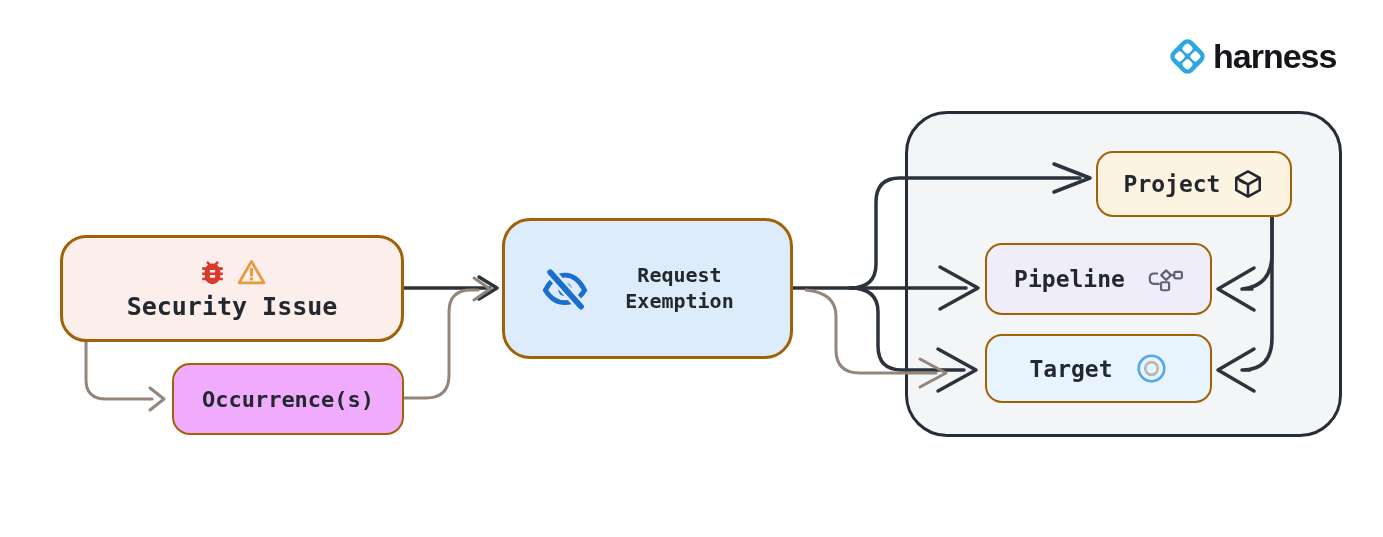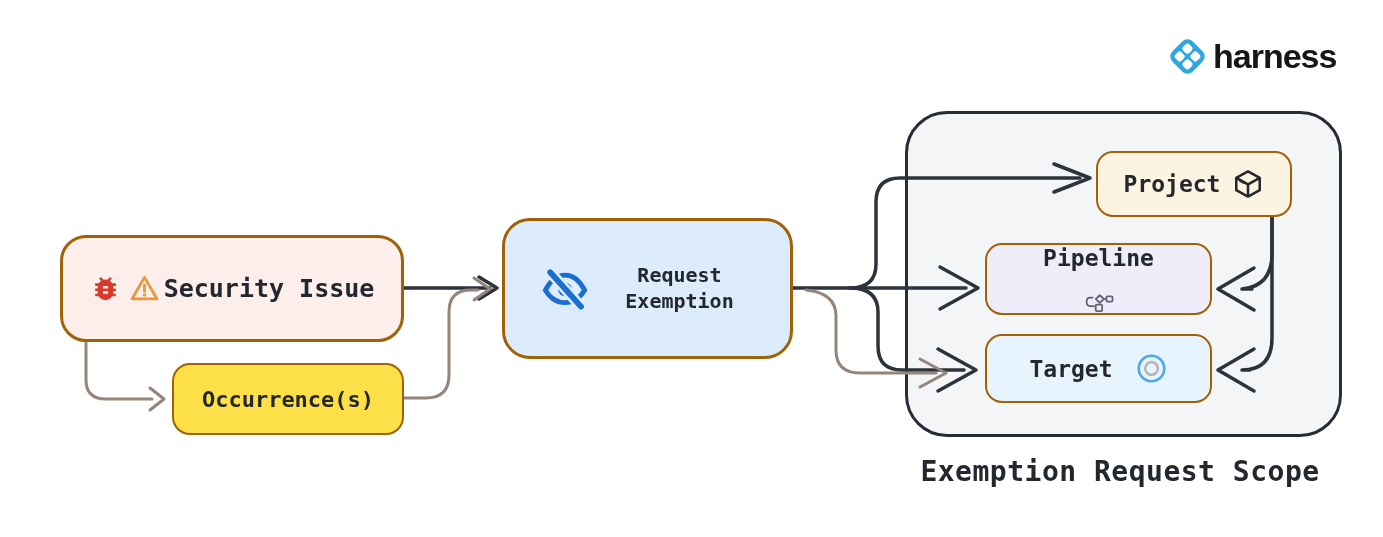--- a/index.html
+++ b/index.html
@@ -7,36 +7,36 @@
     position:relative;width:1383px;height:537px;background:#ffffff;overflow:hidden;
     font-family:"DejaVu Sans Mono", monospace;color:#23272e;margin-top:6px;
   }
   
   .node{
     position:absolute;box-sizing:border-box;border:3px solid #a16207;
     display:flex;align-items:center;justify-content:center;
     font-weight:bold;z-index:3;
   }
   .n-security{left:60px;top:229px;width:344px;height:107px;border-radius:26px;
-    flex-direction:row;gap:4px;border-width:3.5px;}
+    flex-direction:column;gap:4px;border-width:3.5px;}
   .n-security .icon-row{display:flex;align-items:center;gap:8px;}
   .n-security .lbl{font-size:25px;}
   .n-occurrence{left:172px;top:357px;width:232px;height:72px;border-radius:18px;
     border-width:2.5px;font-size:22px;}
   .n-reqex{left:502px;top:212px;width:291px;height:141px;border-radius:28px;
     border-width:3.5px;gap:16px;}
   .n-reqex .lbl2{font-size:20px;line-height:1.28;width:150px;text-align:center;}
   .scope-box{
     position:absolute;left:905px;top:105px;width:437px;height:326px;
     border:3.5px solid #272d36;border-radius:42px;box-sizing:border-box;z-index:1;
   }
   .n-project{left:1096px;top:145px;width:196px;height:66px;border-radius:17px;
     border-width:2.5px;font-size:23px;gap:12px;}
   .n-pipeline{left:985px;top:237px;width:227px;height:72px;border-radius:17px;
-    border-width:2.5px;font-size:23px;gap:21px;flex-direction:column;}
+    border-width:2.5px;font-size:23px;gap:21px;}
   .n-target{left:985px;top:328px;width:227px;height:69px;border-radius:17px;
     border-width:2.5px;font-size:23px;gap:22px;}
   .scope-label{
     position:absolute;left:890px;top:449px;width:460px;text-align:center;
     font-size:28px;font-weight:bold;z-index:3;letter-spacing:0.5px;
   }
   
   .edges{position:absolute;left:0;top:0;z-index:2;pointer-events:none;}
   .edge-dark{stroke:#2d333c;stroke-width:3.5;fill:none;stroke-linecap:round;stroke-linejoin:round;}
   .edge-tan{stroke:#94847a;stroke-width:3;fill:none;stroke-linecap:round;stroke-linejoin:round;}
@@ -107,21 +107,21 @@
       </svg>
       <svg width="31" height="31" viewBox="0 0 24 24">
         <path d="M12 3.4 L21.6 20 H2.4 Z" fill="none" stroke="#e9993f" stroke-width="2.2" stroke-linejoin="round"></path>
         <line x1="12" y1="9.4" x2="12" y2="14.2" stroke="#e9993f" stroke-width="2.3" stroke-linecap="round"></line>
         <circle cx="12" cy="17.1" r="1.35" fill="#e9993f"></circle>
       </svg>
     </div>
     <div class="lbl nowrap">Security Issue</div>
   </div>
 
-  <div class="node n-occurrence" style="background-color: #fde047; text-align: right;">
+  <div class="node n-occurrence" style="background-color: #f0abfc; text-align: right;">
     <span class="nowrap">Occurrence(s)</span>
   </div>
 
   <div class="node n-reqex" style="background-color: rgb(220, 236, 250);">
     <svg width="48" height="48" viewBox="0 0 24 24">
       <path d="M2.2 12.6 C4.9 7.4 8.2 5.1 12 5.1 C15.8 5.1 19.1 7.4 21.8 12.6 C19.2 16.8 15.8 18.8 12 18.8 C8.2 18.8 4.8 16.8 2.2 12.6 Z" fill="none" stroke="#1a6ed0" stroke-width="2.4"></path>
       <circle cx="12" cy="12.2" r="3.4" fill="#1a6ed0"></circle>
       <line x1="4.6" y1="3.6" x2="20" y2="20.8" stroke="#dcecfa" stroke-width="5.5"></line>
       <line x1="4.6" y1="3.6" x2="20" y2="20.8" stroke="#1a6ed0" stroke-width="2.9" stroke-linecap="round"></line>
     </svg>
@@ -150,15 +150,14 @@
   </div>
 
   <div class="node n-target" style="background-color: rgb(231, 244, 253);">
     <span class="nowrap">Target</span>
     <svg width="33" height="33" viewBox="0 0 24 24">
       <circle cx="12" cy="12" r="9.3" fill="none" stroke="#54a8ea" stroke-width="1.9"></circle>
       <circle cx="12" cy="12" r="4.6" fill="none" stroke="#b3b7bd" stroke-width="1.9"></circle>
     </svg>
   </div>
 
-  <div class="scope-label nowrap">Exemption Request Scope</div>
 
 </div>
 
 </body></html>

